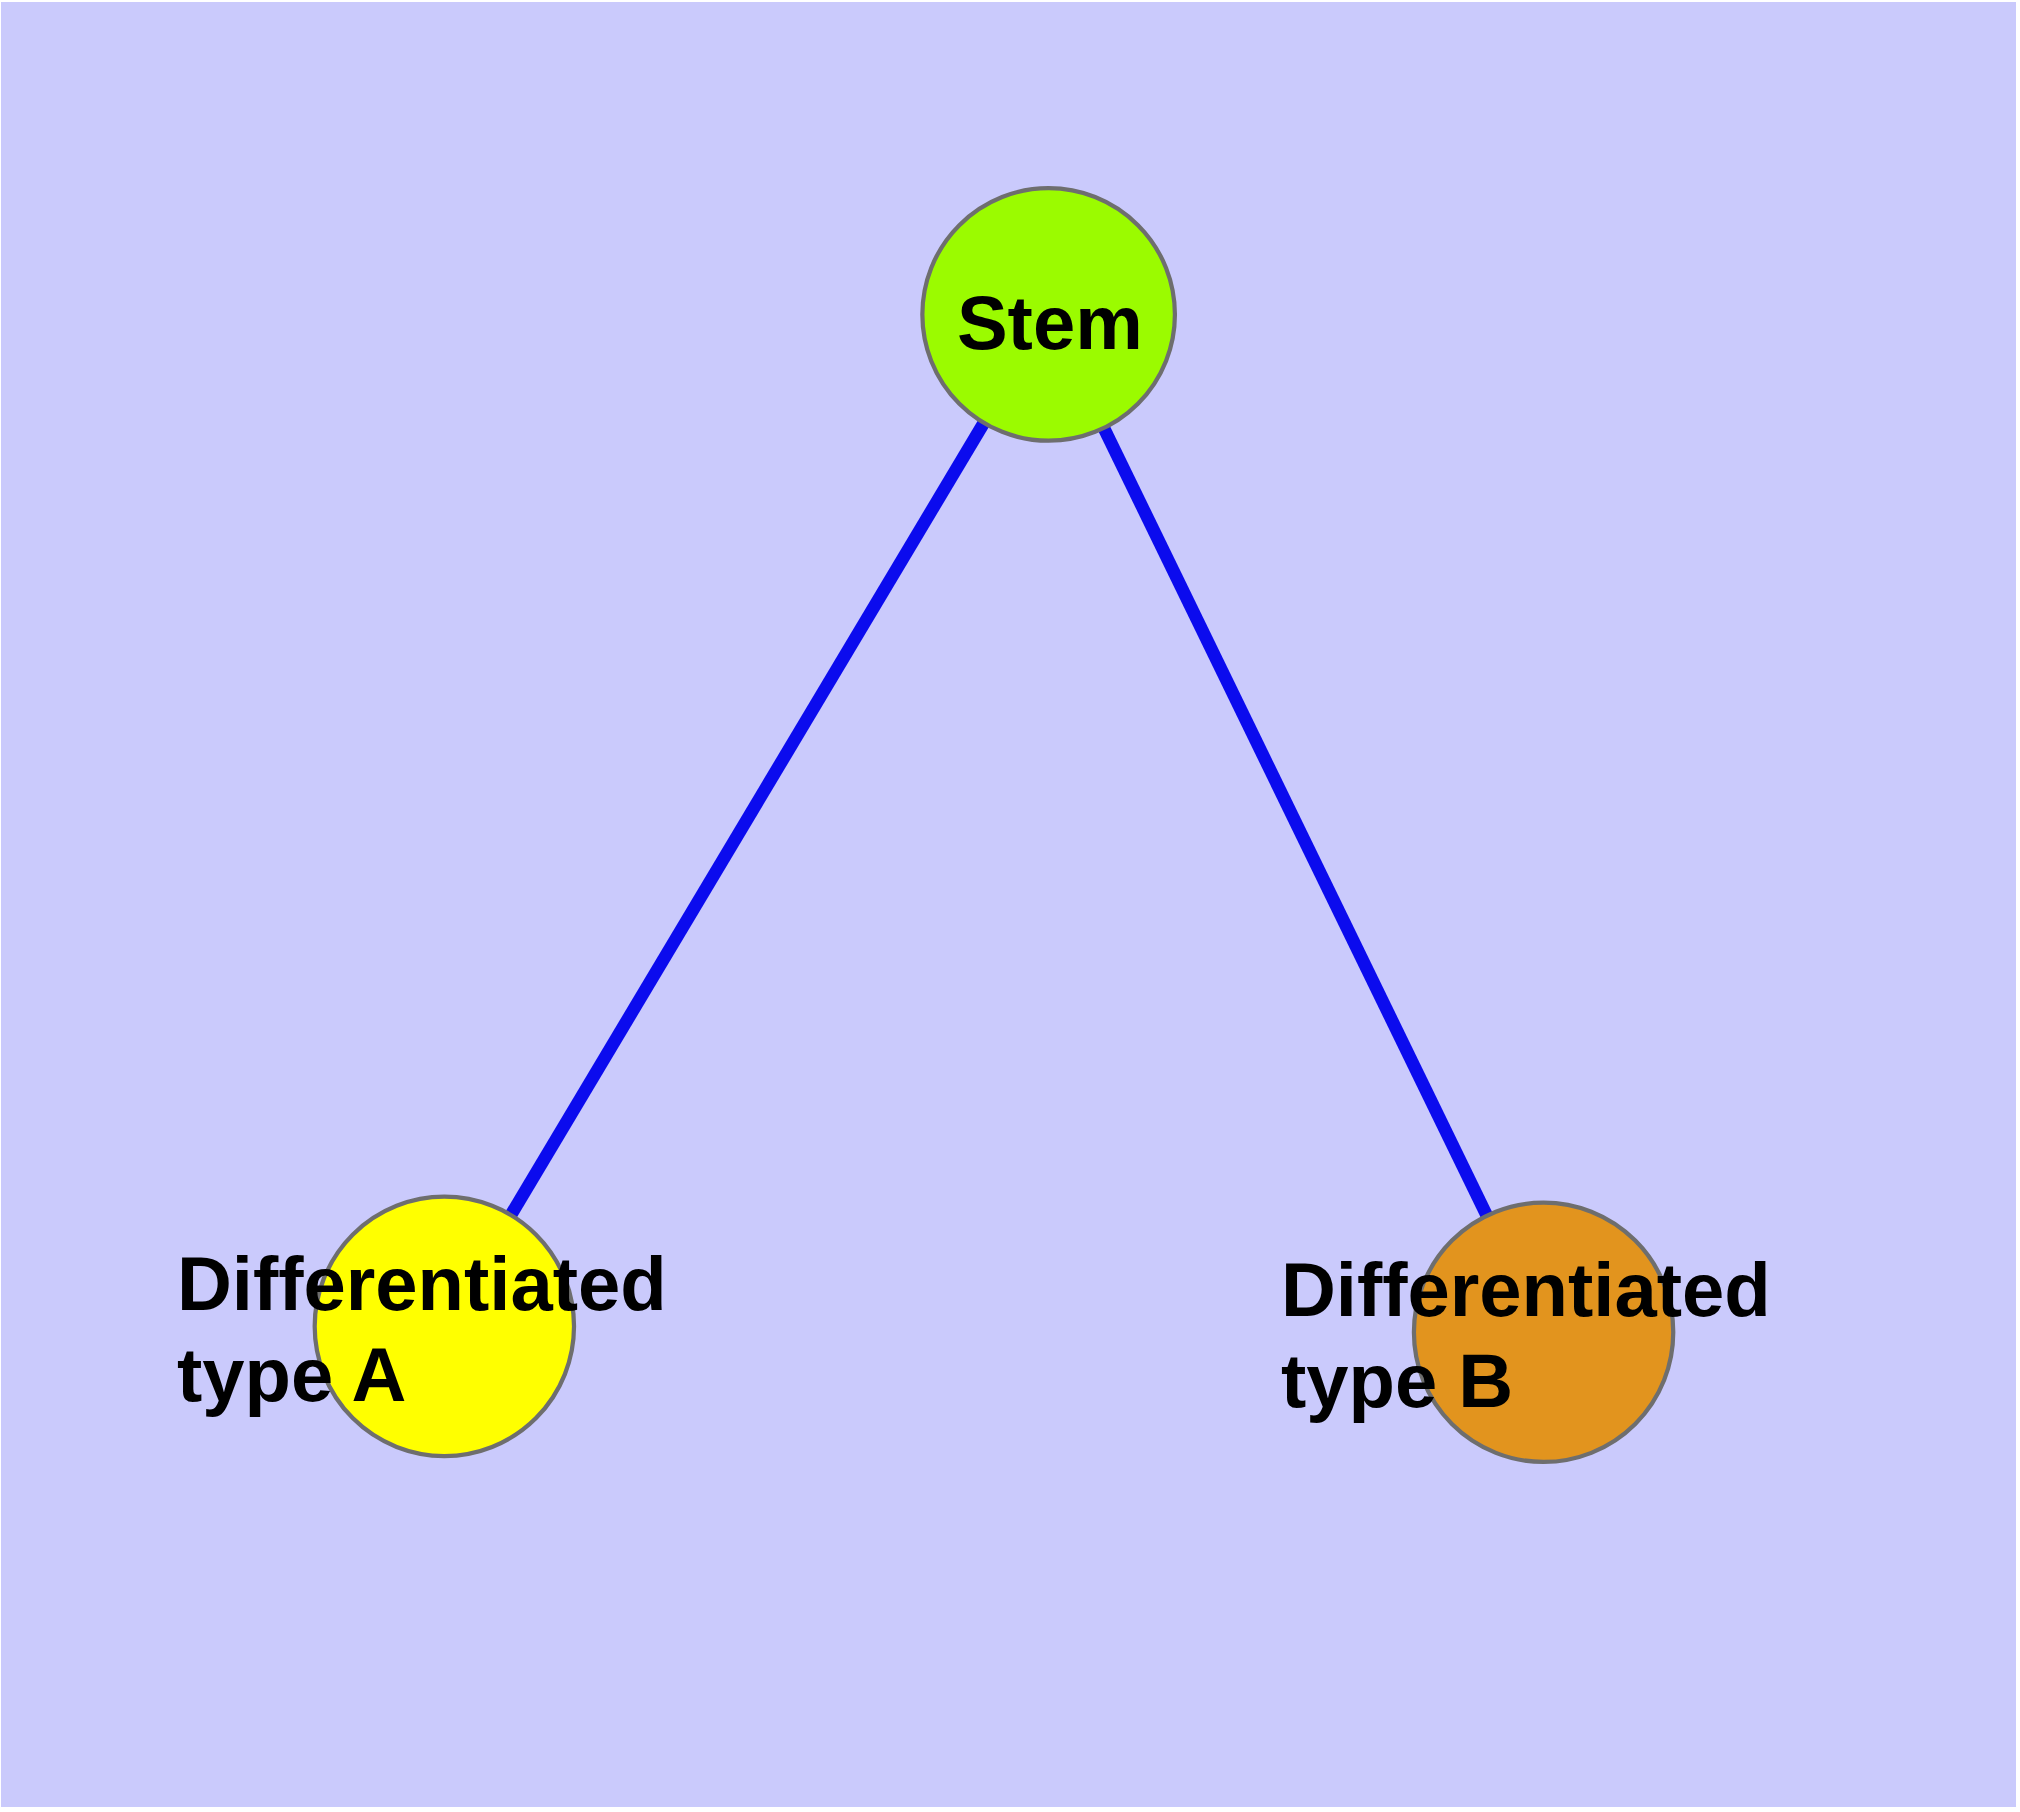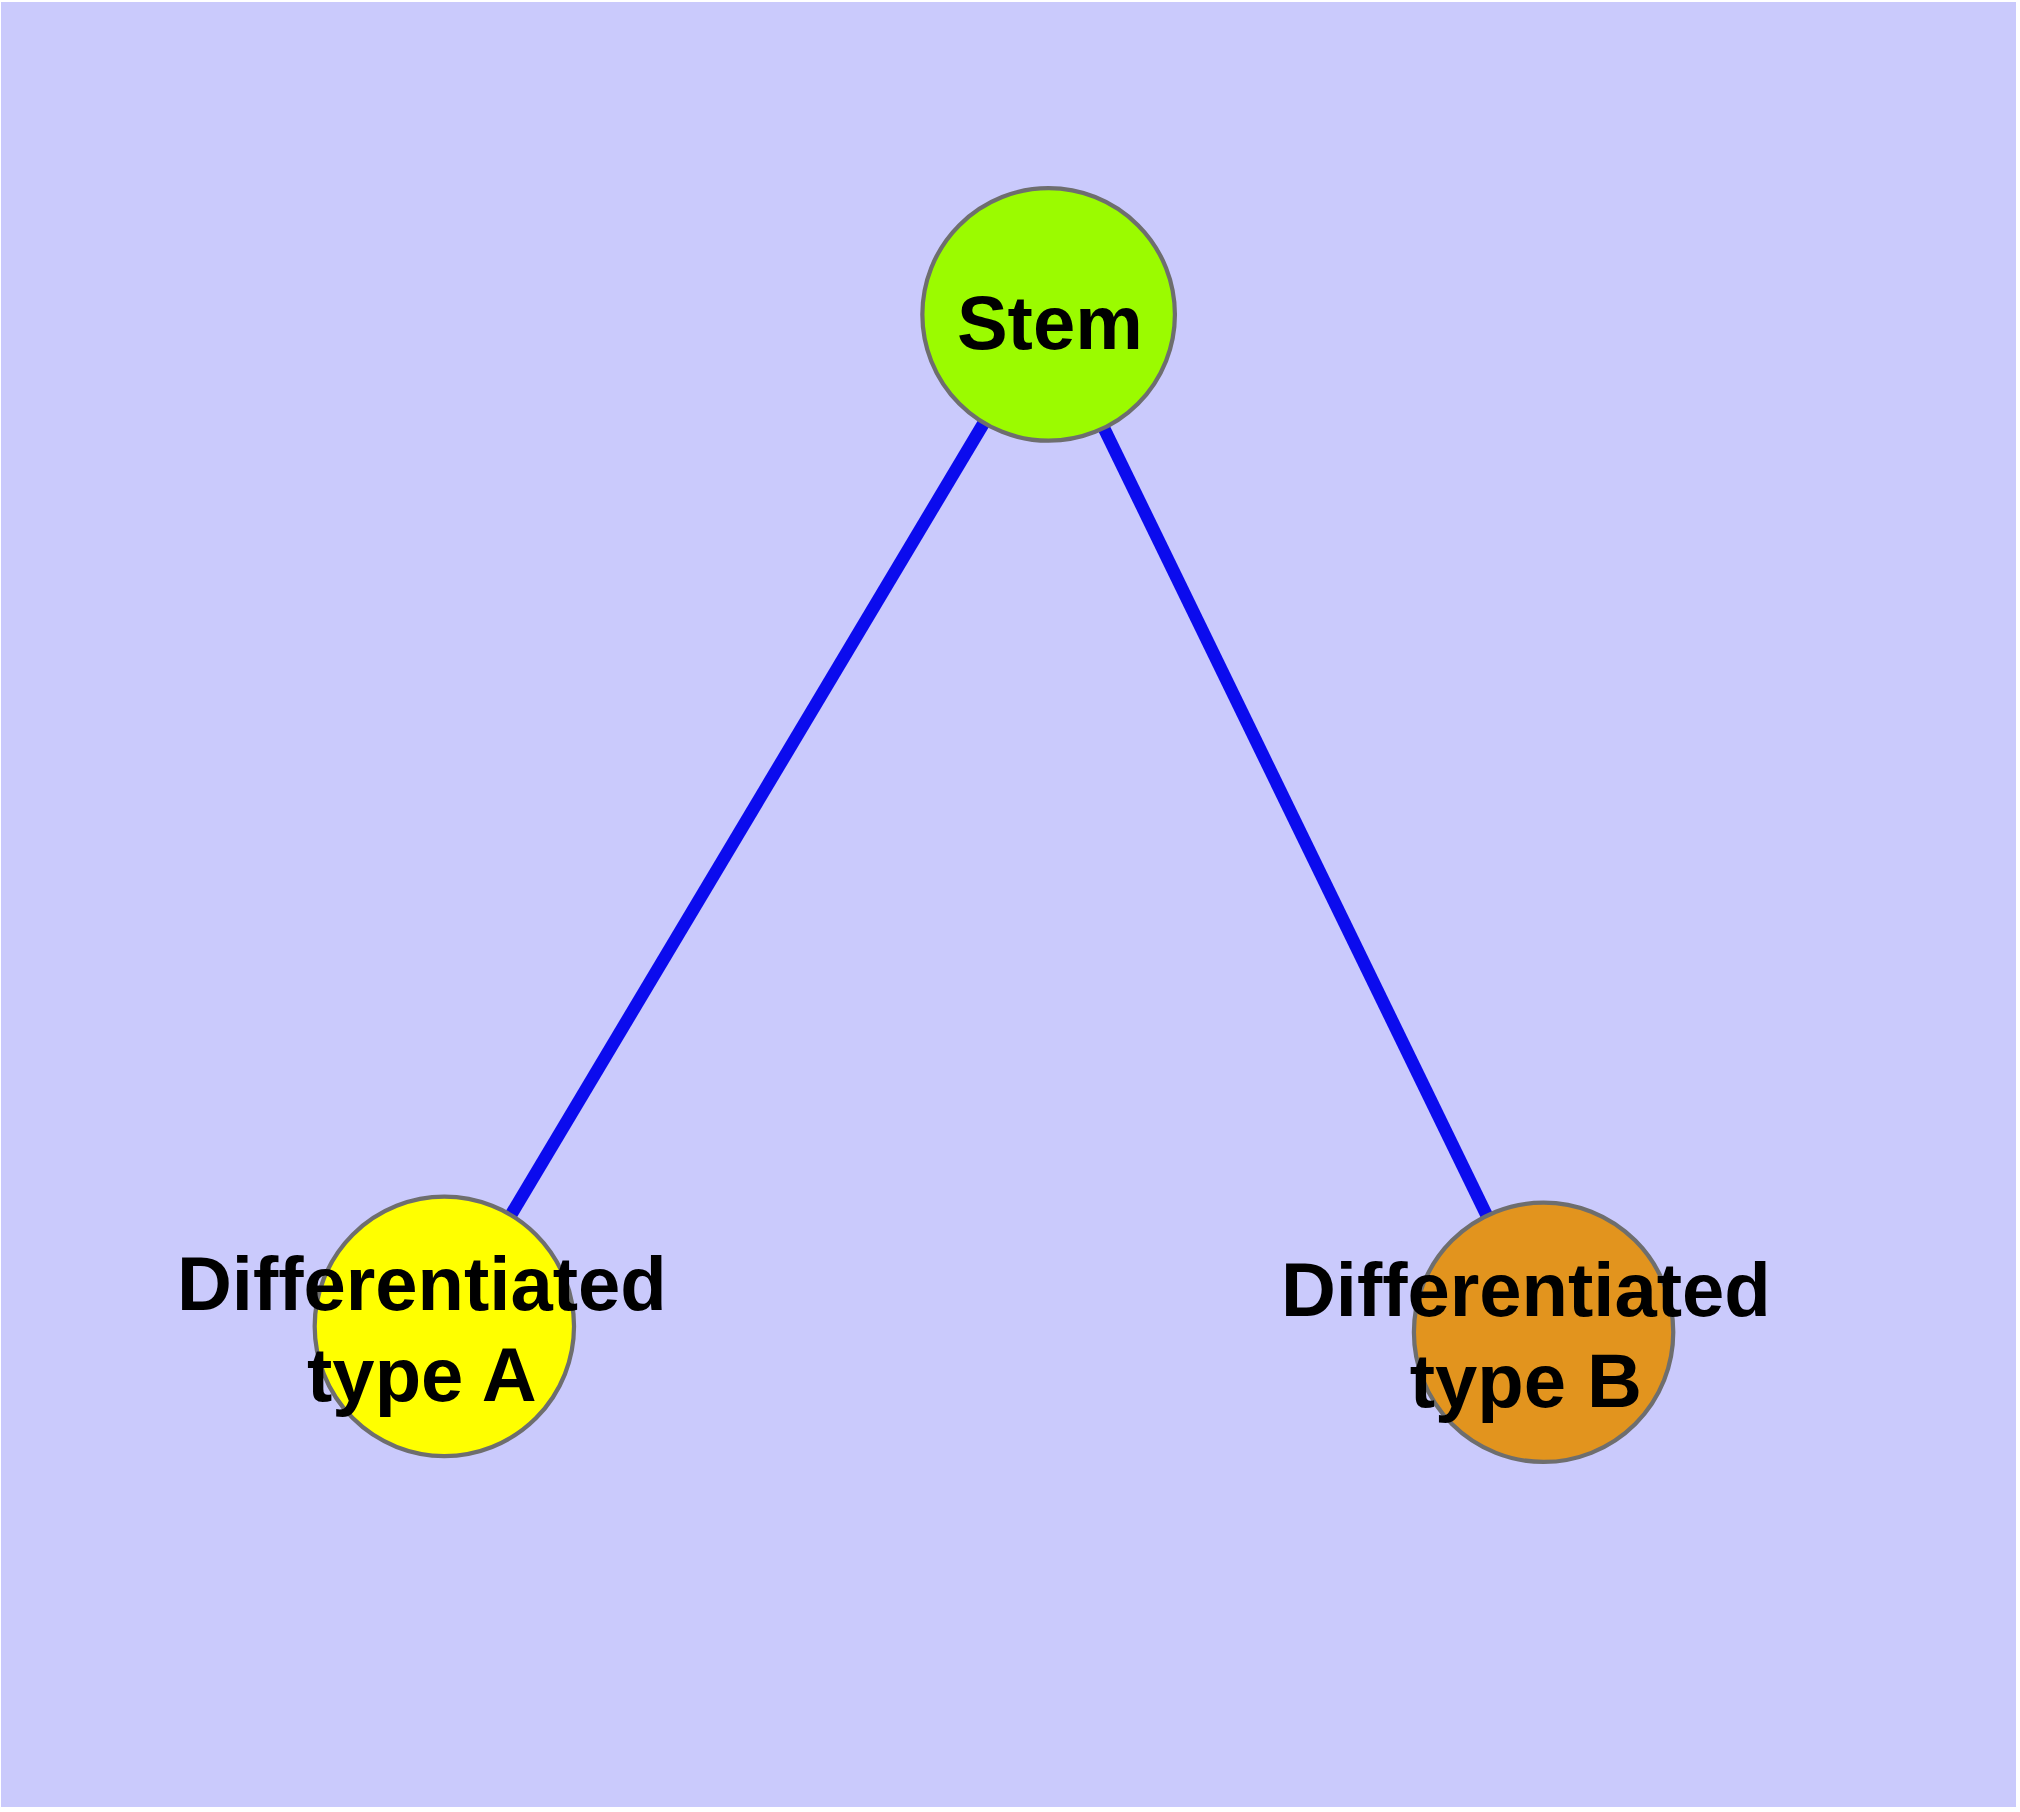--- a/index.html
+++ b/index.html
@@ -30,21 +30,20 @@
     height: 1812px;
     display: block;
   }
   .node-label {
     position: absolute;
     transform: translate(-50%, -50%);
     font-weight: bold;
     font-size: 76px;
     line-height: 91px;
     color: #000000;
-    text-align: center;
     white-space: pre-line;
     letter-spacing: 0px;
     pointer-events: none;
   }
 </style>
 </head>
 <body>
 
 <div class="canvas">
   <div class="plot-bg" style="background: rgb(202, 202, 252);"></div>

